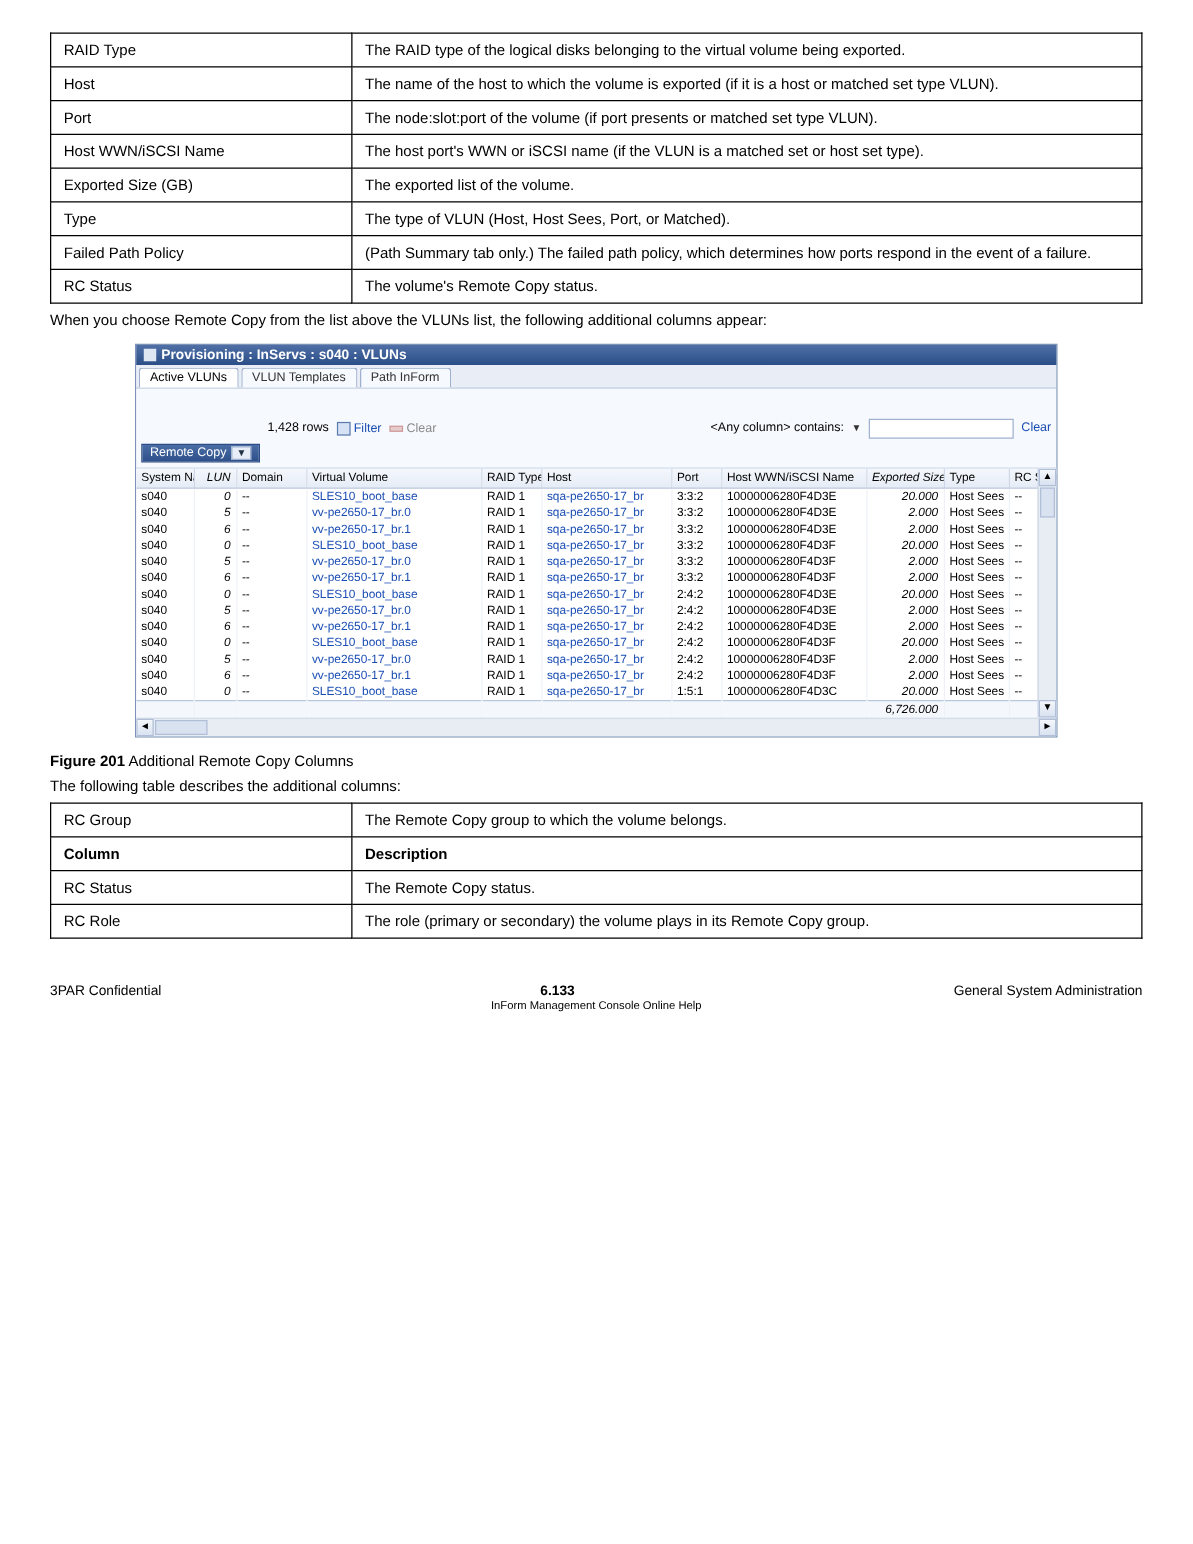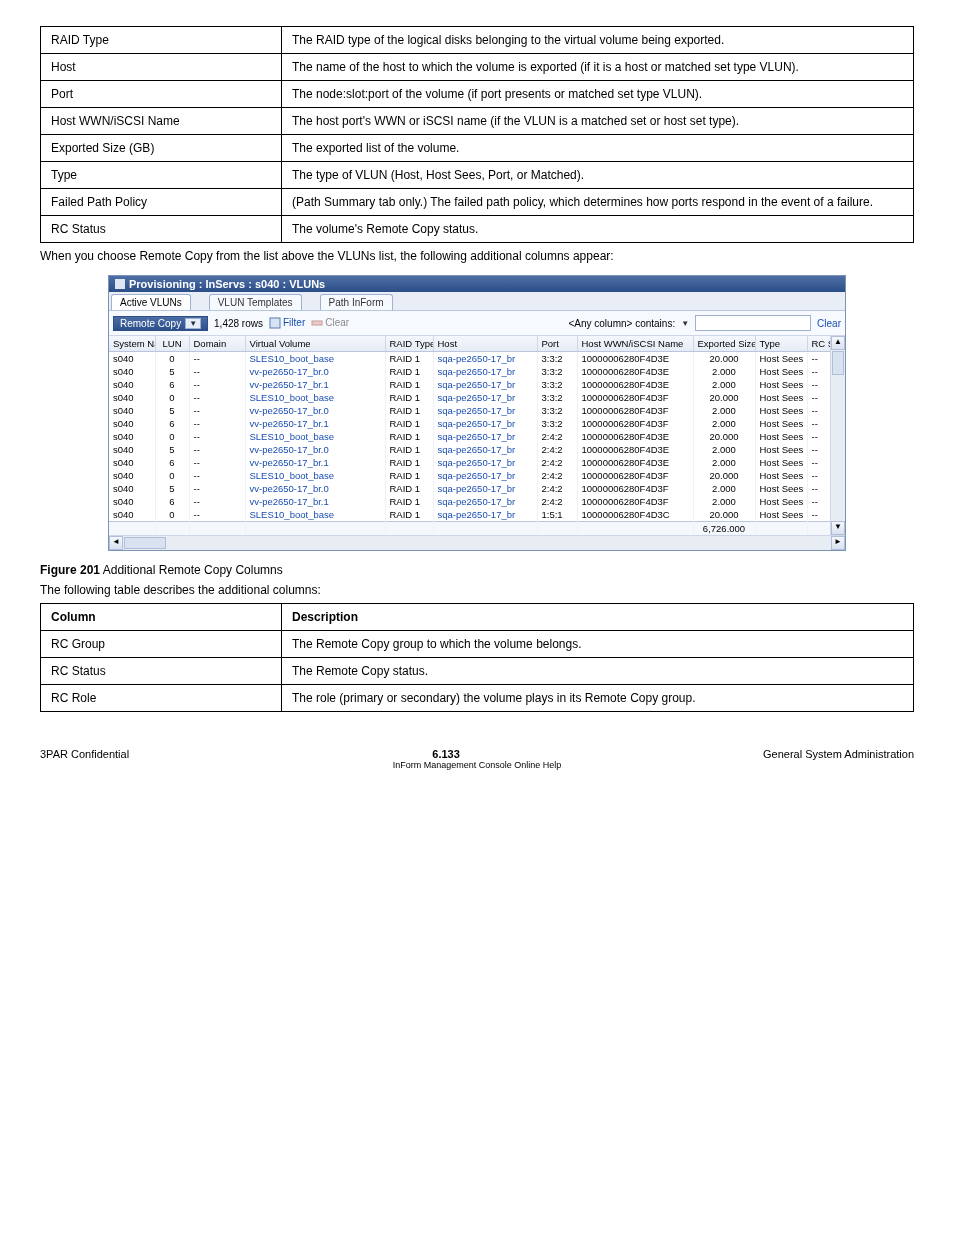--- a/index.html
+++ b/index.html
@@ -61,21 +61,21 @@
     background: #e9eef6;
     border-bottom: 1px solid #b9c6dc;
     padding: 2px 2px 0 2px;
   }
   .tab {
     border: 1px solid #9fb1cf;
     border-bottom: none;
     background: #f6f9fd;
     padding: 2px 8px;
     font-size: 10px;
-    margin-right: 18px;
+    margin-right: 2px;
     border-radius: 3px 3px 0 0;
     color: #333;
   }
   .tab.active {
     background: #fff;
     font-weight: normal;
     color: #000;
   }
   .toolbar {
     display: flex;
@@ -88,20 +88,21 @@
   }
   .combo {
     background: linear-gradient(#4b6da5,#2d508b);
     color: #fff;
     padding: 1px 6px;
     display: inline-flex;
     align-items: center;
     gap: 4px;
     border: 1px solid #2c4d86;
     font-size: 10px;
+    margin-top: 40px;
   }
   .combo .dd {
     background:#e8eef8;
     color:#234;
     padding:0 3px;
     font-size:8px;
     border:1px solid #9fb1cf;
   }
   .link { color: #1a4db3; }
   .tool-icn { width:12px;height:12px;display:inline-block;vertical-align:middle;margin-right:2px;}
@@ -131,21 +132,21 @@
   }
   .grid td {
     border-right:1px solid #eef2f8;
     padding: 1px 4px;
     font-size: 9.5px;
     white-space: nowrap;
     overflow:hidden;
     text-overflow: clip;
   }
   .grid tr.data td { border-bottom: 0; }
-  .grid td.r, .grid th.r { text-align: center; }
+  .grid td.r, .grid th.r { text-align: right; font-style: italic; }
   .grid td.link { color:#1a4db3; }
   .grid tr.sum td {
     border-top:1px solid #b9c6dc;
     background:#f4f7fc;
     font-size:9.5px;
   }
 
   .vscroll {
     width:14px; background:#e8ecf3; border-left:1px solid #cdd7e8;
     display:flex; flex-direction:column; justify-content:space-between;
@@ -492,26 +493,26 @@
 
 <p>
   <b>Figure 201</b><span> Additional Remote Copy Columns</span>
 </p>
 
 <p>The following table describes the additional columns:</p>
 
 <table class="desc">
   <tbody id="desc-rc-body">
       <tr>
+        <td class="k">RC Group</td>
+        <td>The Remote Copy group to which the volume belongs.</td>
+      </tr>
+      <tr>
         <td class="k"><b>Column</b></td>
         <td><b>Description</b></td>
-      </tr>
-      <tr>
-        <td class="k">RC Group</td>
-        <td>The Remote Copy group to which the volume belongs.</td>
       </tr>
       <tr>
         <td class="k">RC Status</td>
         <td>The Remote Copy status.</td>
       </tr>
       <tr>
         <td class="k">RC Role</td>
         <td>The role (primary or secondary) the volume plays in its Remote Copy group.</td>
       </tr>
     </tbody>

